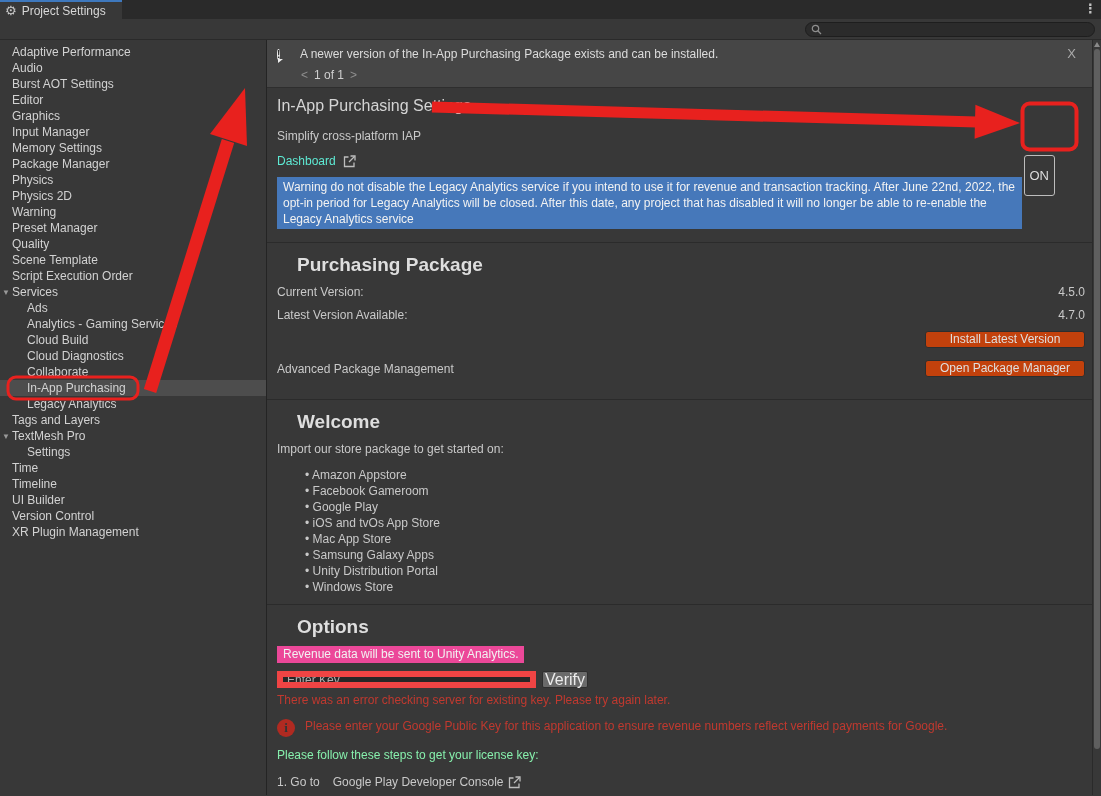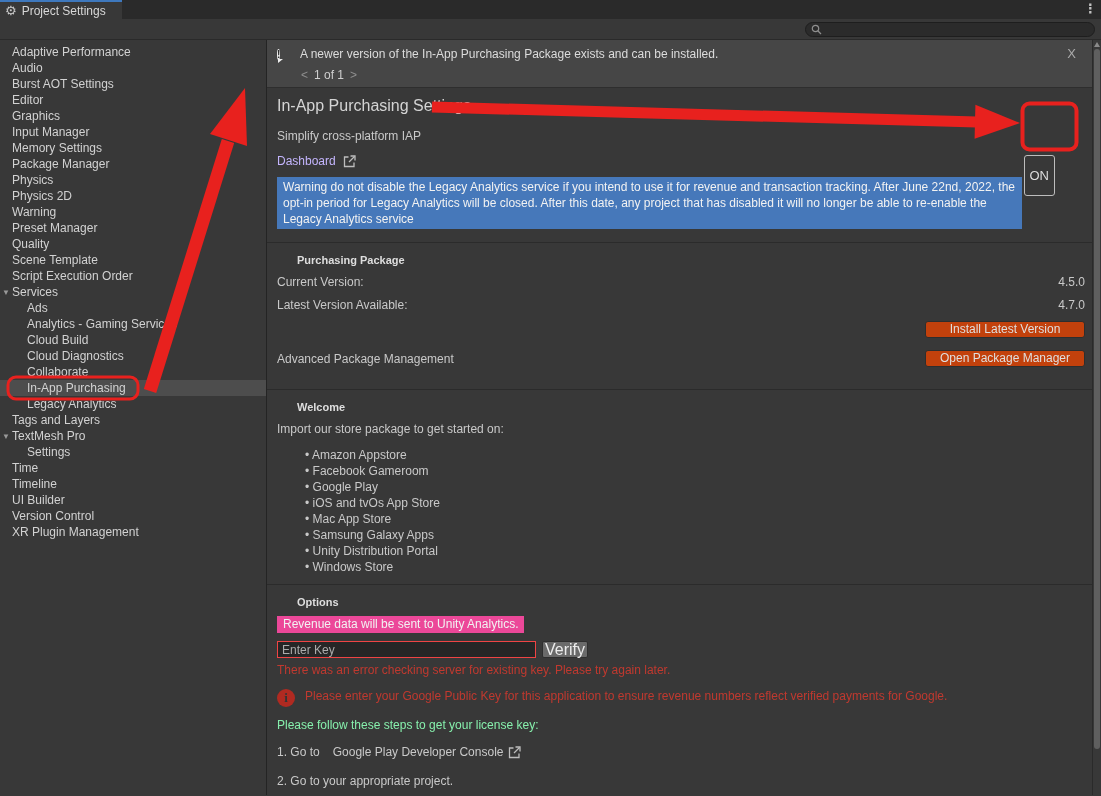--- a/index.html
+++ b/index.html
@@ -34,38 +34,38 @@
   .bubble { width:15px; height:14px; position:relative; flex:0 0 auto; }
   .bubble .b-circle { width:14px; height:13px; background:#EFEFEF; border-radius:50%; color:#2E2E2E; font-weight:bold; font-size:10px; text-align:center; line-height:13px; }
   .bubble .b-tail { position:absolute; left:1px; bottom:-2px; width:0; height:0; border-left:5px solid #EFEFEF; border-bottom:4px solid transparent; }
   .banner-msg { color:#DCDCDC; font-size:12px; }
   .banner-close { position:absolute; right:16px; top:6px; color:#ABABAB; font-size:13px; cursor:pointer; }
   .pager { margin:7px 0 0 24px; color:#CFCFCF; font-size:12px; display:flex; gap:6px; }
   .pager .arr { color:#8F8F8F; cursor:pointer; }
   .main-title { font-size:16px; color:#D4D4D4; margin:9px 10px 0; }
   .toggle-on { position:absolute; top:115px; right:37px; border:1px solid #BDBDBD; border-radius:3px; color:#DCDCDC; font-size:13px; padding:12px 5px; background:transparent; cursor:pointer; font-family:inherit; }
   .row-simplify { margin:14px 10px 0; color:#C9C9C9; }
-  .row-dashboard { margin:11px 10px 0; display:flex; align-items:center; gap:7px; color:#c4b5fd; cursor:pointer; width:max-content; }
+  .row-dashboard { margin:11px 10px 0; display:flex; align-items:center; gap:7px; color:#5eead4; cursor:pointer; width:max-content; }
   .warning-box { margin:9px 70px 0 10px; background:#4678BA; color:#F2F2F2; line-height:16px; padding:2px 6px; }
   .divider { border-top:1px solid #2B2B2B; }
   .d1 { margin-top:13px; } .d2 { margin-top:22px; } .d3 { margin-top:9px; }
   .section { padding:11px 7px 0 10px; }
-  .section h2 { font-size:11px; color:#DEDEDE; font-weight:bold;padding-left:20px; }
+  .section h2 { font-size:19px; color:#DEDEDE; font-weight:bold;padding-left:20px; }
   .kv-row { display:flex; justify-content:space-between; align-items:center; margin-top:9px; }
   .kv-row .val { color:#C9C9C9; }
   .btn-row { display:flex; justify-content:flex-end; margin-top:9px; }
   .u-btn { width:160px; height:17px; background:#c2410c; border:1px solid #2E2E2E; border-radius:3px; color:#DFDFDF; font-size:12px; text-align:center; line-height:15px; cursor:pointer; font-family:inherit; }
   .adv-row { display:flex; justify-content:space-between; align-items:center; margin-top:12px; }
   .intro { margin-top:9px; color:#C9C9C9; }
   .stores { margin:11px 0 0 28px; list-style:none; }
   .stores li { height:16px; line-height:16px; color:#C9C9C9; }
   .stores li::before { content:"• "; }
   .chip { display:inline-block; margin-top:8px; background:#ec4899; color:#F2F2F2; padding:1px 6px 2px; }
   .key-row { margin-top:8px; display:flex; gap:6px; align-items:center; }
-  .key-input { width:259px; height:17px; background:#262626; border:1px solid #ef4444; color:#C9C9C9; font-size:12px; padding:0 4px; font-family:inherit; outline:none; }
+  .key-input { width:259px; height:17px; background:#262626; border:6px solid #ef4444; color:#C9C9C9; font-size:12px; padding:0 4px; font-family:inherit; outline:none; }
   .key-input::placeholder { color:#ACACAC; }
   .verify-btn { width:46px; height:17px; background:#6A6A6A; border:1px solid #2E2E2E; border-radius:2px; color:#ECECEC; font-size:16px; line-height:15px; text-align:center; cursor:pointer; font-family:inherit; }
   .err-text { margin-top:5px; color:#C0392F; }
   .gkey-row { margin-top:12px; display:flex; align-items:flex-start; gap:10px; }
   .info-circle { width:18px; height:18px; border-radius:50%; background:#B02A21; color:#343434; font-weight:bold; font-size:13px; text-align:center; line-height:18px; flex:0 0 auto; font-family:"Liberation Serif",serif; }
   .gkey-text { color:#C0392F; margin-top:0; }
   .steps-intro { margin-top:11px; color:#86efac; }
   .step1 { margin-top:13px; display:flex; align-items:center; gap:5px; color:#C9C9C9; }
   .step1 .link-text { margin-left:8px; }
   .step2 { margin-top:15px; color:#C9C9C9; }

